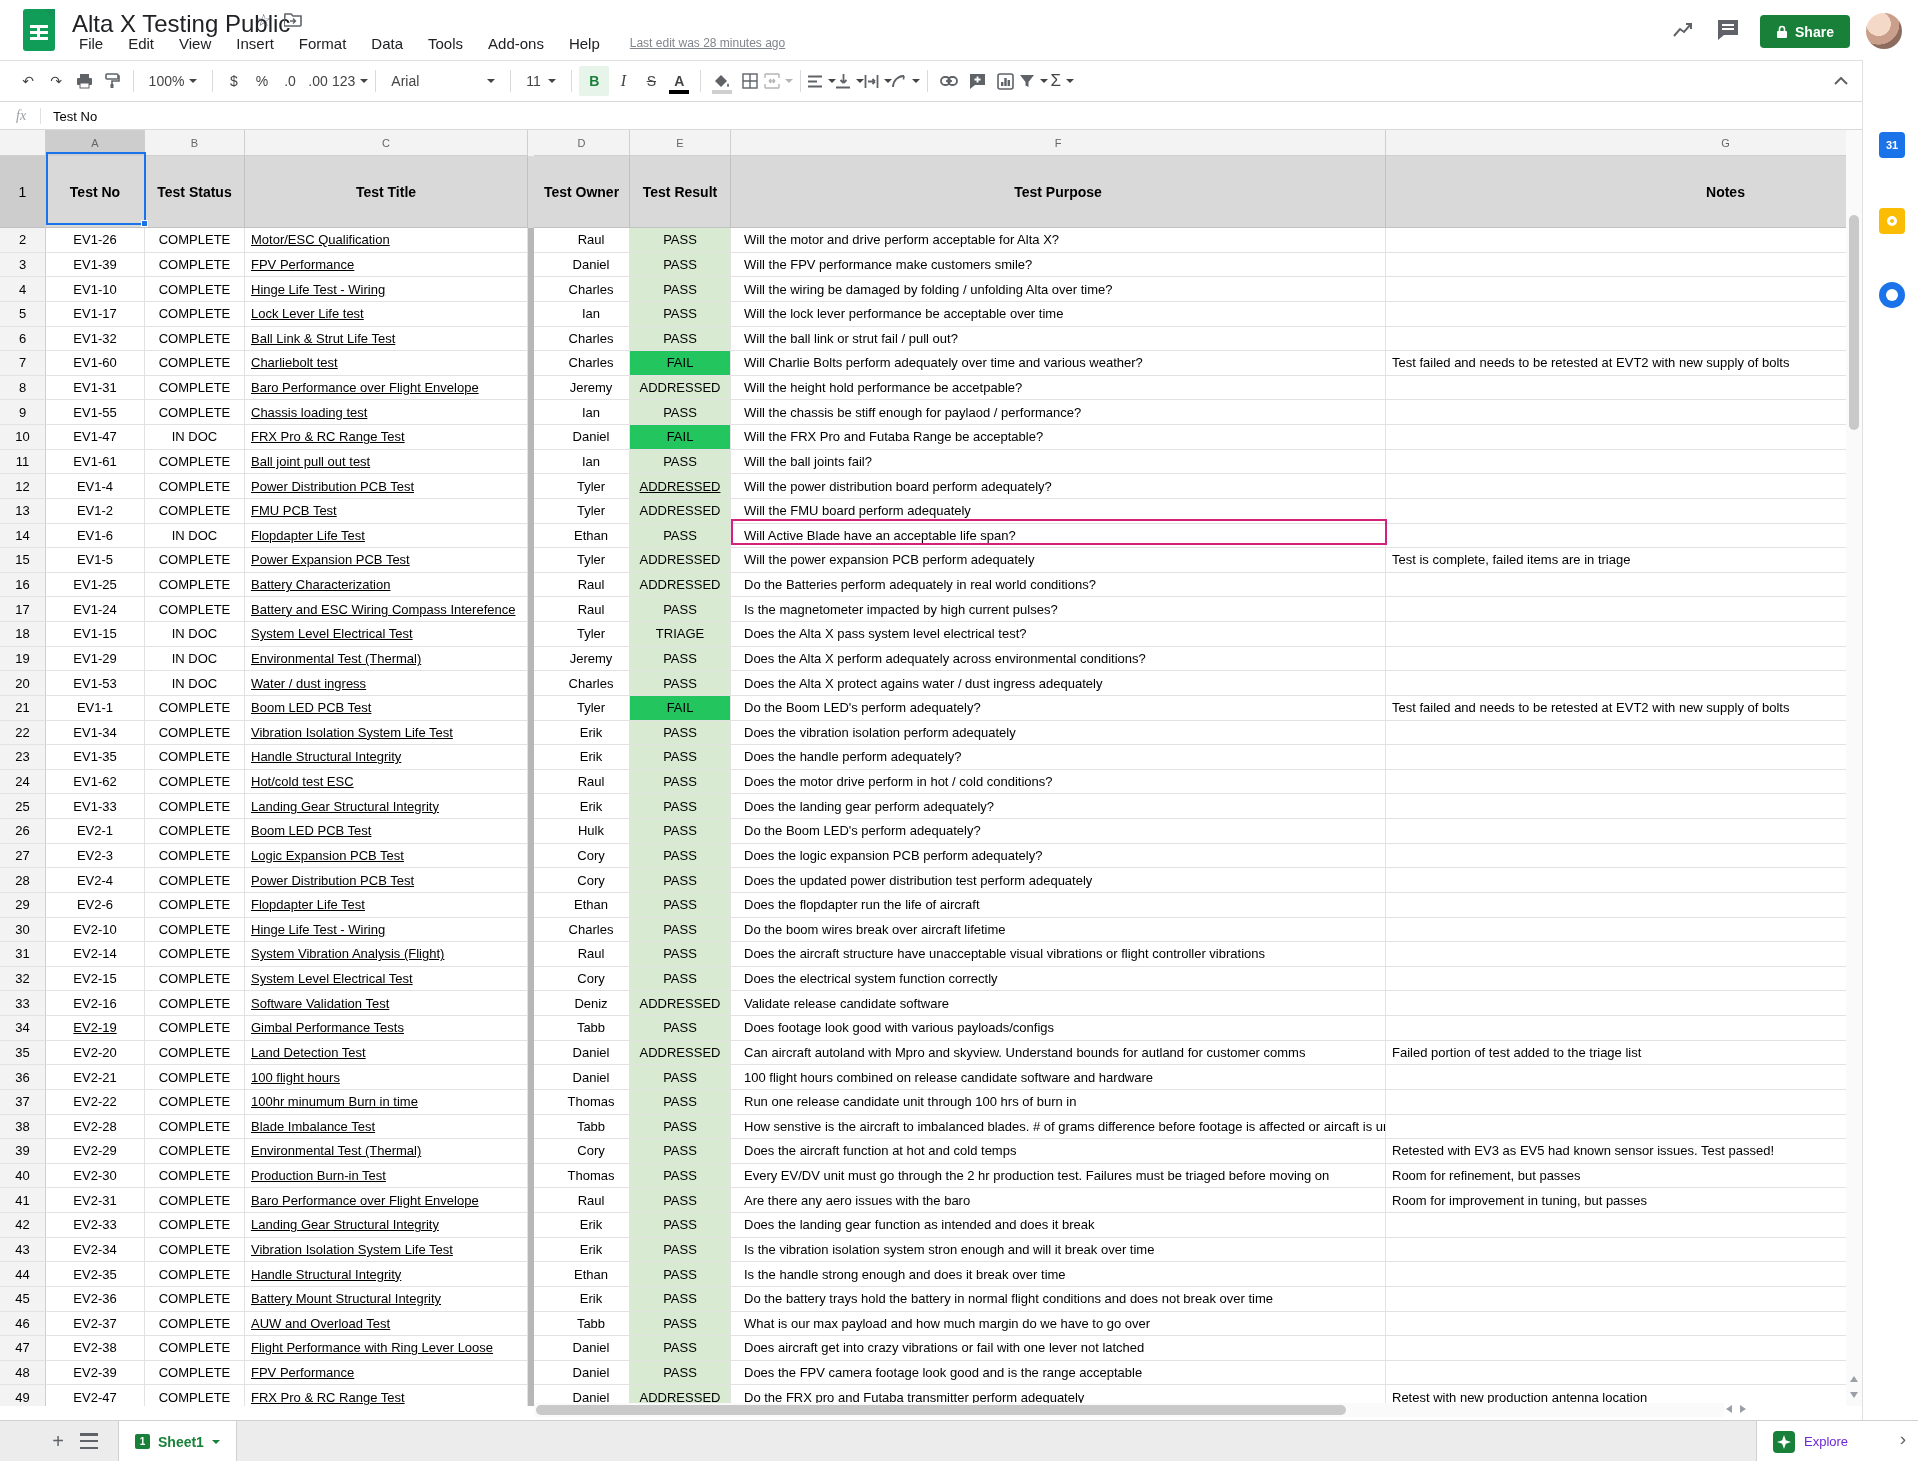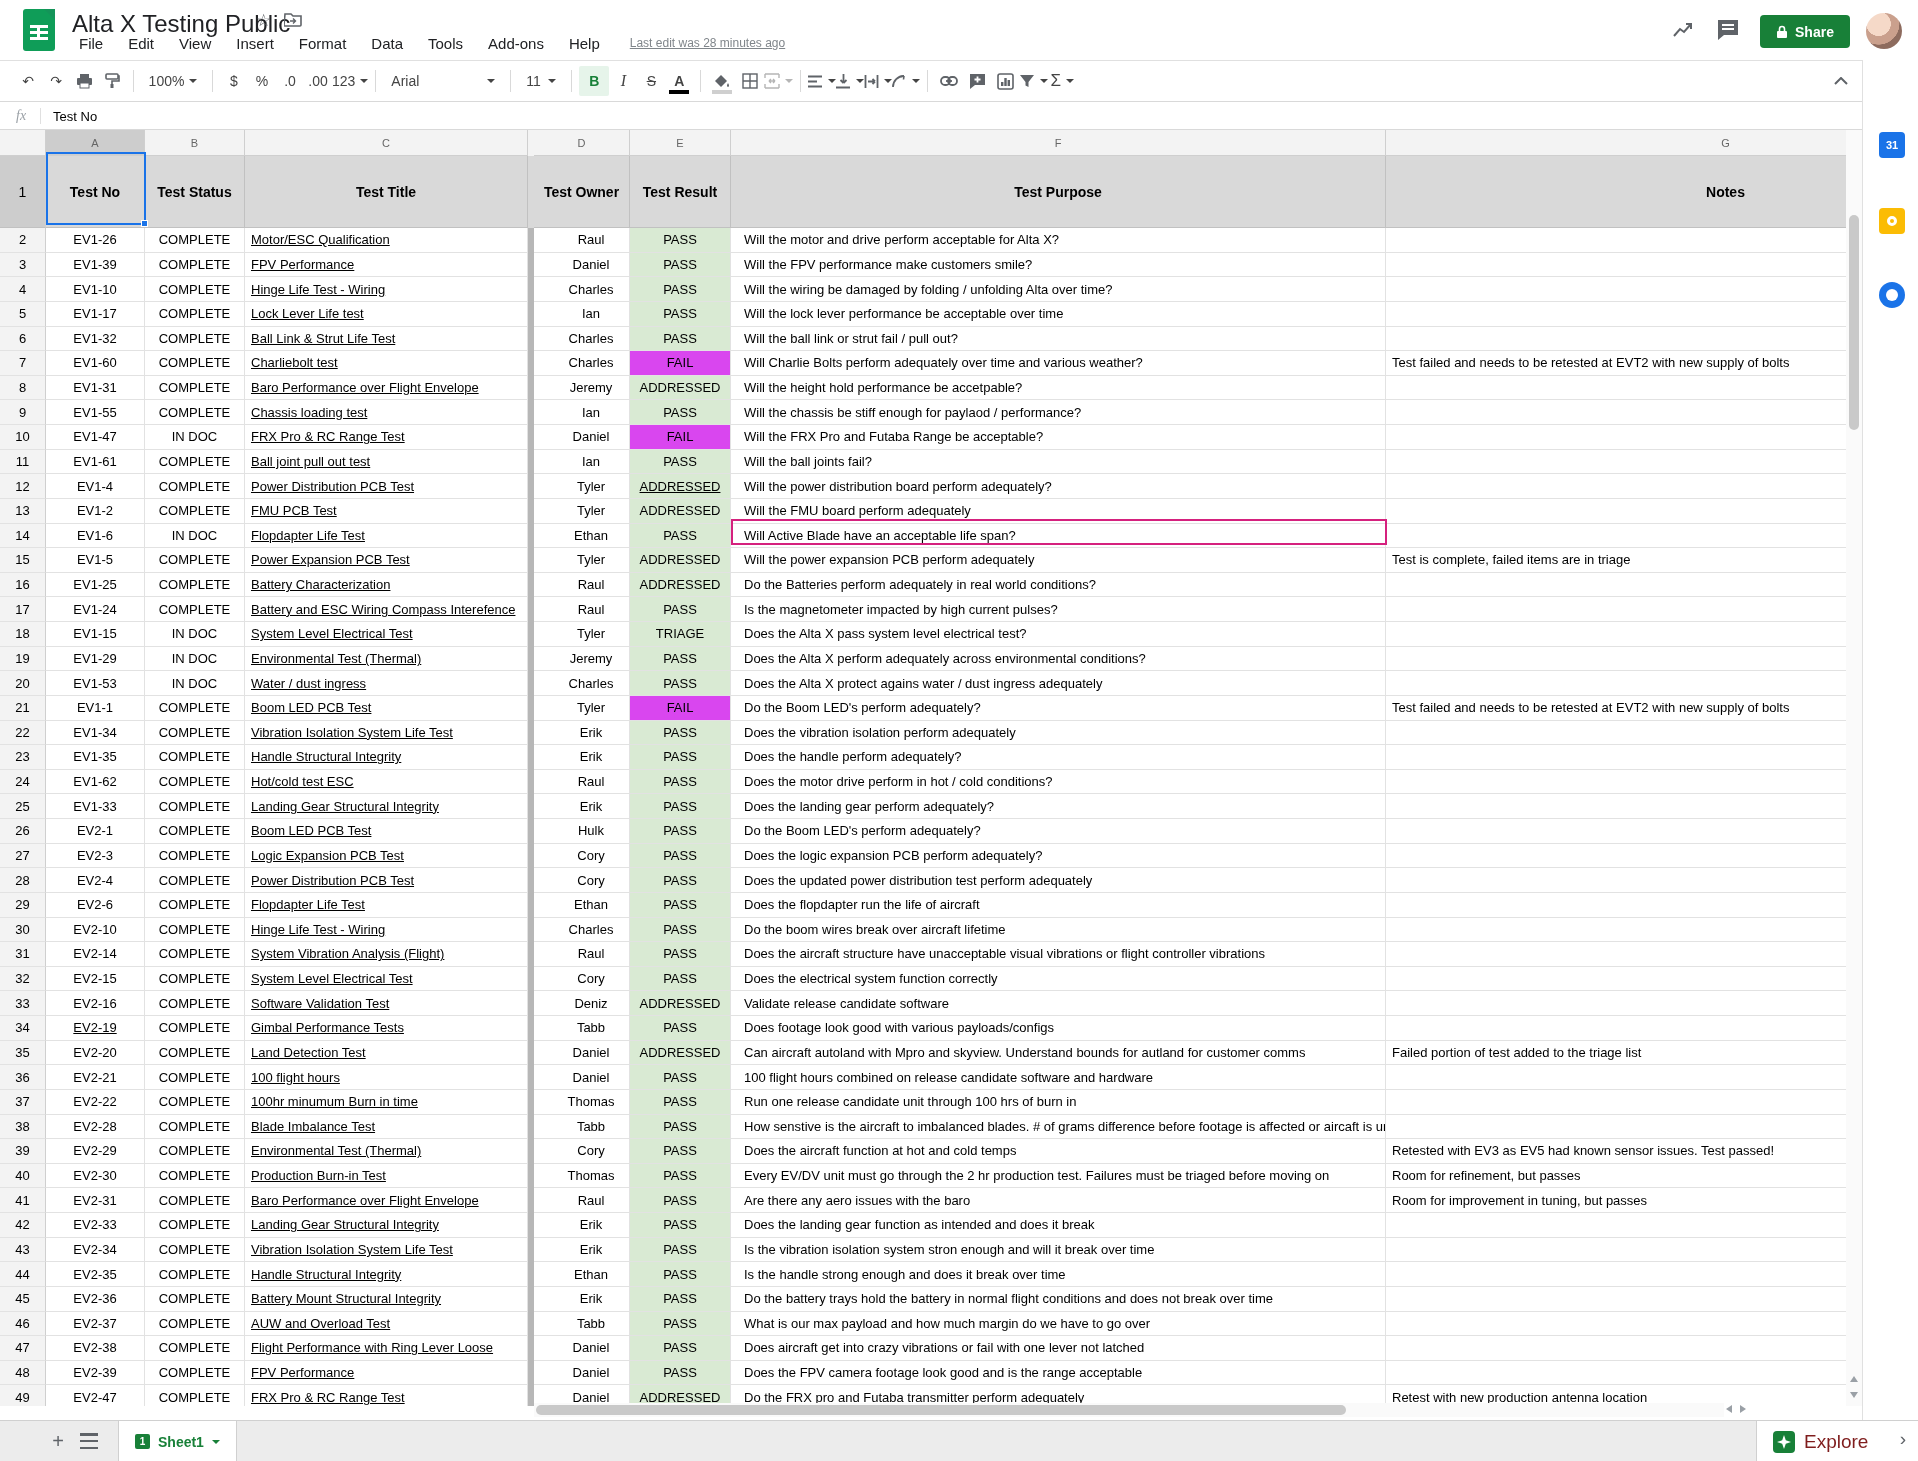--- a/index.html
+++ b/index.html
@@ -73,21 +73,21 @@
   #letters-row { height:26px; }
   #letters-row > div { background:#f3f3f3; color:#666; font-size:11px; justify-content:center;
     border-right:1px solid #cfcfcf; border-bottom:1px solid #cfcfcf; padding:0; }
   #letters-row .sel { background:#cdcdcd; }
   #header-row { height:72px; }
   #header-row > div { background:#d9d9d9; font-weight:bold; font-size:14px; justify-content:center;
     border-right:1px solid #c1c1c1; border-bottom:1px solid #c1c1c1; padding:0; }
   #header-row .c-num { background:#cdcdcd; font-weight:normal; }
   .link { color:#1155cc; text-decoration:underline; }
   .res-pass { background:#d9ead3; }
-  .res-fail { background:#d946ef; }
+  .res-fail { background:#22c55e; }
 
   
   #sel-a1 { position:absolute; left:46px; top:152px; width:100px; height:73px;
     border:2px solid #1a73e8; pointer-events:none; }
   #sel-a1 .handle { position:absolute; right:-4px; bottom:-4px; width:7px; height:7px;
     background:#1a73e8; border:1px solid #fff; }
   #cursor-f14 { position:absolute; left:731px; top:519px; width:656px; height:26px;
     border:2px solid #d5217e; pointer-events:none; }
 
   
@@ -115,21 +115,21 @@
   #tab-badge { width:15px; height:15px; background:#188038; color:#fff; font-size:10px; font-weight:bold;
     display:flex; align-items:center; justify-content:center; border-radius:2px; }
   #tab-label { color:#188038; font-weight:bold; font-size:14px; }
   #tab-caret { width:0;height:0;border-left:4px solid transparent;border-right:4px solid transparent;
     border-top:4px solid #188038; }
   #explore-panel { position:absolute; left:1756px; top:0; width:162px; height:41px; background:#fff;
     border-left:1px solid #d0d0d0; display:flex; align-items:center; }
   #explore-btn { display:flex; align-items:center; gap:9px; padding-left:16px; }
   #explore-ic { width:22px; height:22px; background:#188038; border-radius:4px; display:flex;
     align-items:center; justify-content:center; }
-  #explore-label { color:#7f1d1d; font-size:19px; }
+  #explore-label { color:#6d28d9; font-size:13px; }
   #panel-chevron { position:absolute; right:12px; top:7px; font-size:19px; color:#5f6368; }
 
   
   #side-rail { position:absolute; left:1862px; top:60px; width:56px; height:1360px; background:#fff;
     border-left:1px solid #e0e0e0; }
   .rail-ic { position:absolute; left:16px; width:26px; height:26px; border-radius:4px; }
   #cal-ic { top:72px; background:#1a73e8; color:#fff; font-size:11px; font-weight:bold;
     display:flex; align-items:center; justify-content:center; }
   #keep-ic { top:148px; background:#fbbc04; display:flex; align-items:center; justify-content:center; }
   #keep-ic i { width:10px; height:10px; border-radius:50%; border:3px solid #fff; display:block; }

